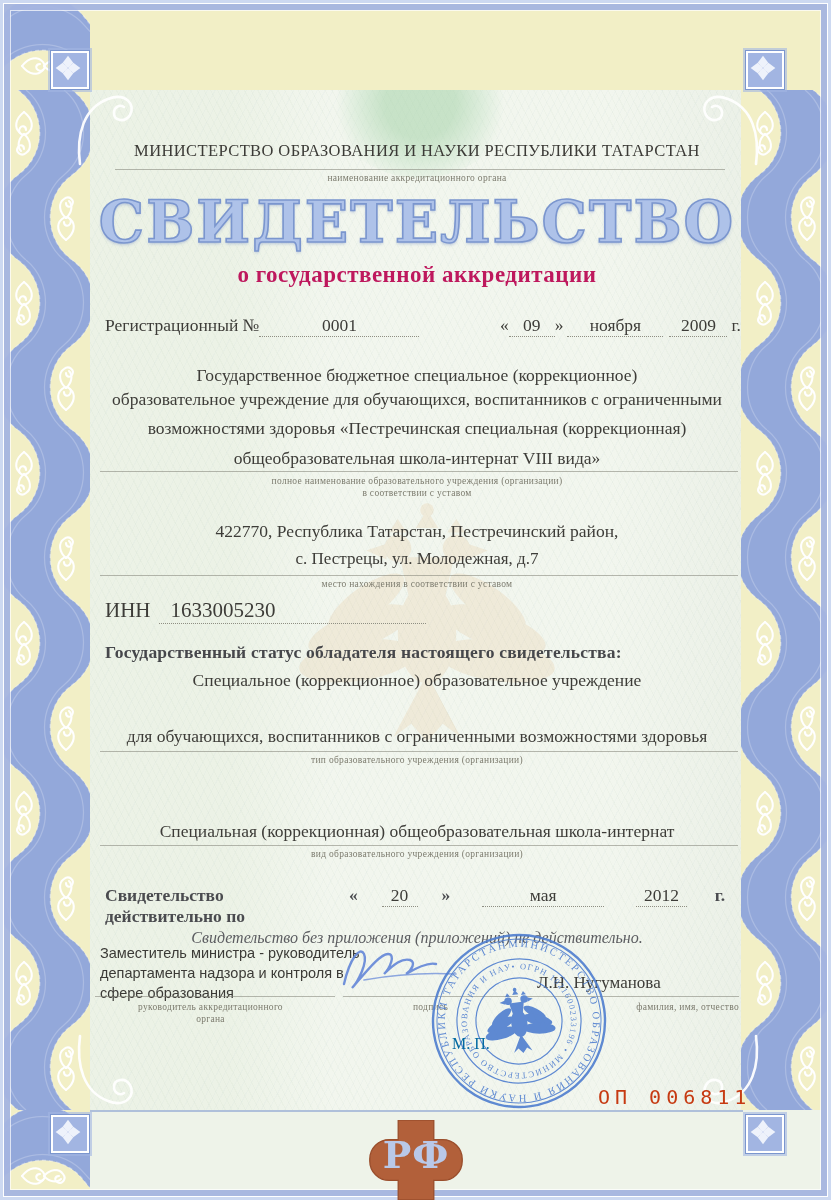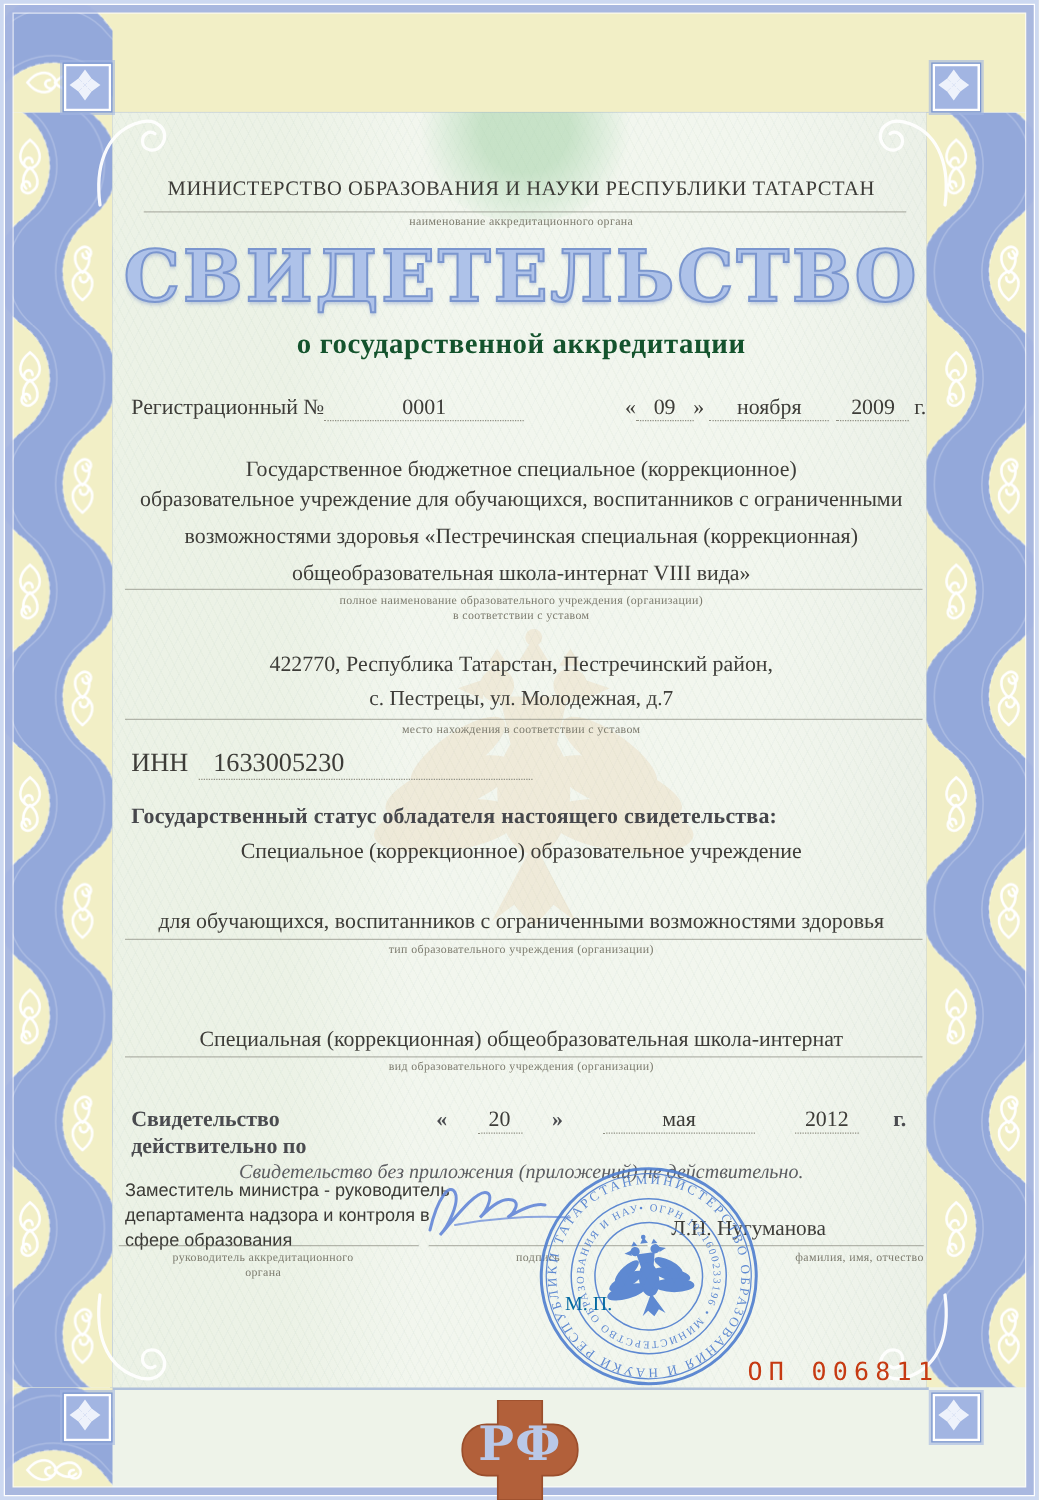--- a/index.html
+++ b/index.html
@@ -35,21 +35,21 @@
   .curl-bl{left:74px;top:1032px;transform:scaleY(-1);} .curl-br{left:696px;top:1032px;transform:scale(-1,-1);}
   
   .abs{position:absolute;z-index:2;}
   .ctr{left:93px;width:648px;text-align:center;}
   .ministry{top:141px;font-size:16.5px;letter-spacing:.4px;color:#3c3b37;}
   .rule{position:absolute;z-index:2;height:1px;background:rgba(130,130,118,.55);}
   .cap{font-size:9.5px;color:#7c7b6e;letter-spacing:.3px;line-height:12px;}
   .big-title{top:188px;font-family:"DejaVu Serif",serif;font-weight:bold;font-size:57px;
     letter-spacing:2px;color:#aec2e9;-webkit-text-stroke:1.6px #7b96ce;
     text-shadow:0 2px 3px rgba(120,145,200,.45), 0 0 1px #fff;}
-  .subtitle{top:262px;font-size:23px;font-weight:bold;color:#14532d;letter-spacing:.5px;}
+  .subtitle{top:262px;font-size:23px;font-weight:bold;color:#be185d;letter-spacing:.5px;}
   .row{position:absolute;z-index:2;display:flex;align-items:flex-start;font-size:17.5px;}
   .fill{display:inline-block;border-bottom:1px dotted #8f8f83;text-align:center;}
   .reg-row{left:105px;top:315px;width:636px;}
   .sp{flex:1;}
   .org{top:364px;font-size:17.5px;line-height:22px;}
   .org .l2{margin-top:2px;} .org .l3{margin-top:7px;} .org .l4{margin-top:8px;}
   .addr1{top:521px;font-size:17.5px;} .addr2{top:549px;font-size:17px;}
   .inn-row{left:105px;top:598px;font-size:21px;}
   .sta-head{left:105px;top:642px;width:640px;font-size:17.5px;font-weight:bold;color:#46474b;letter-spacing:.2px;}
   .sta-val{top:670px;font-size:17.5px;}

